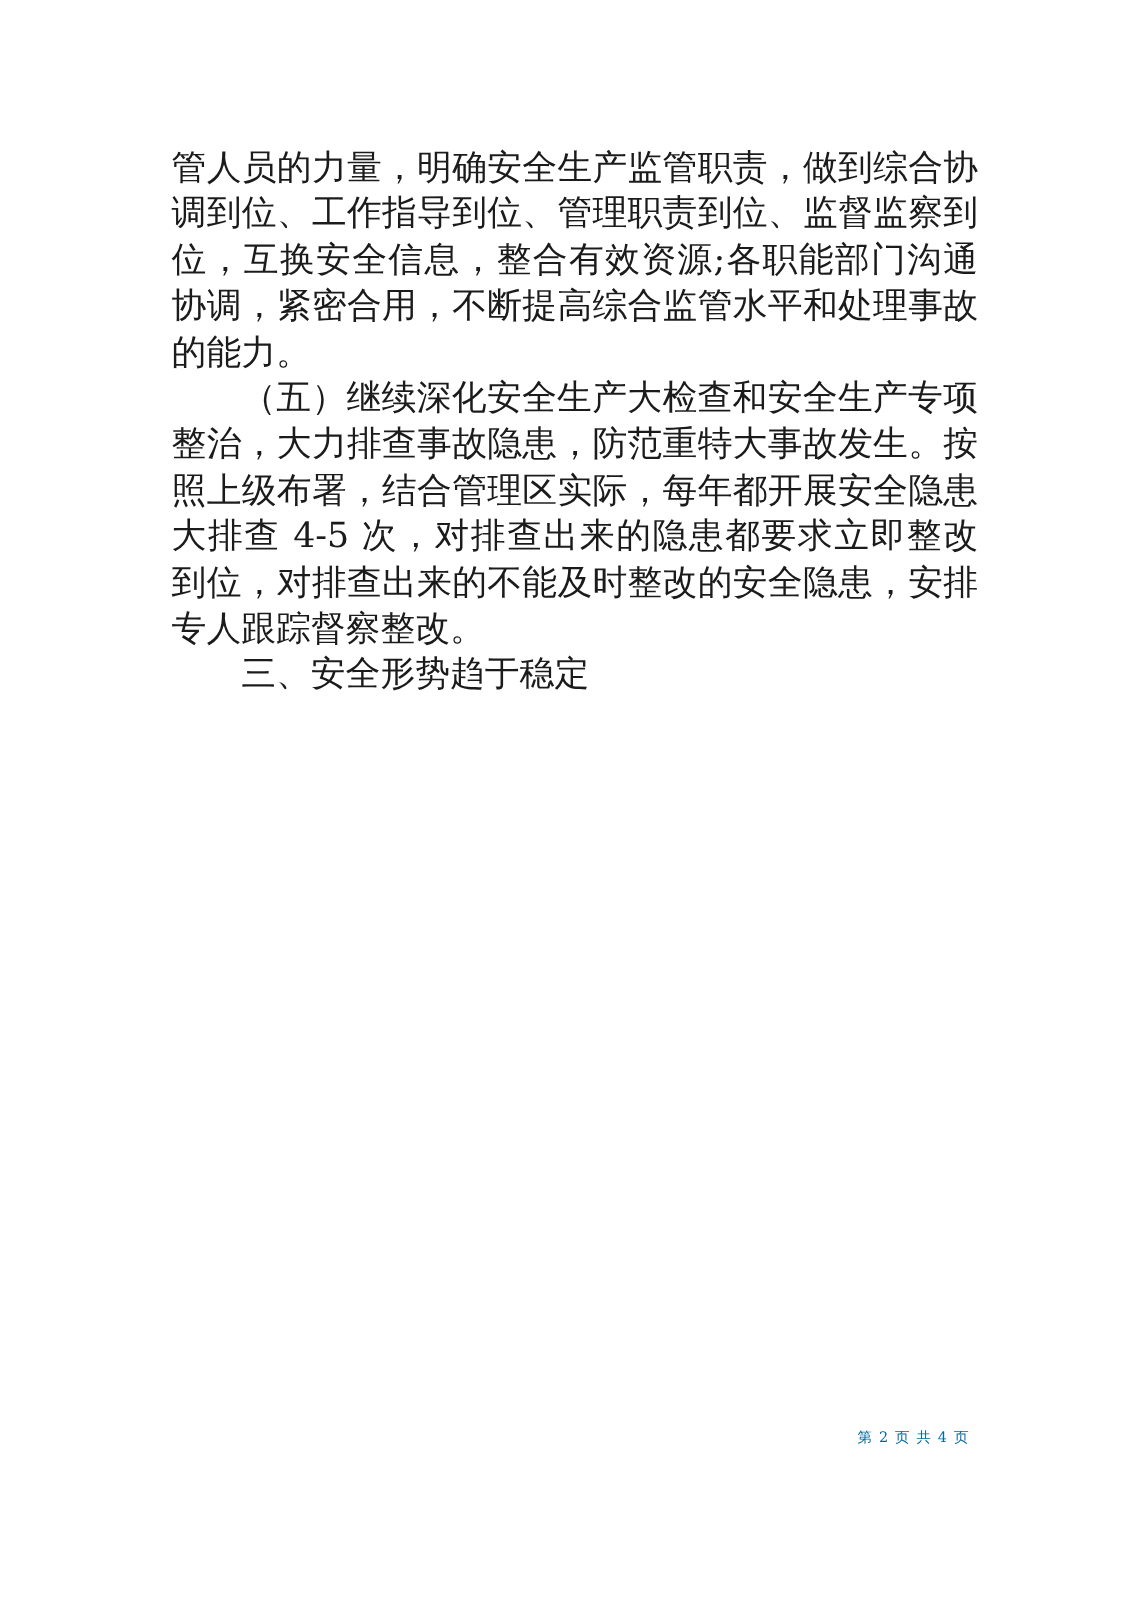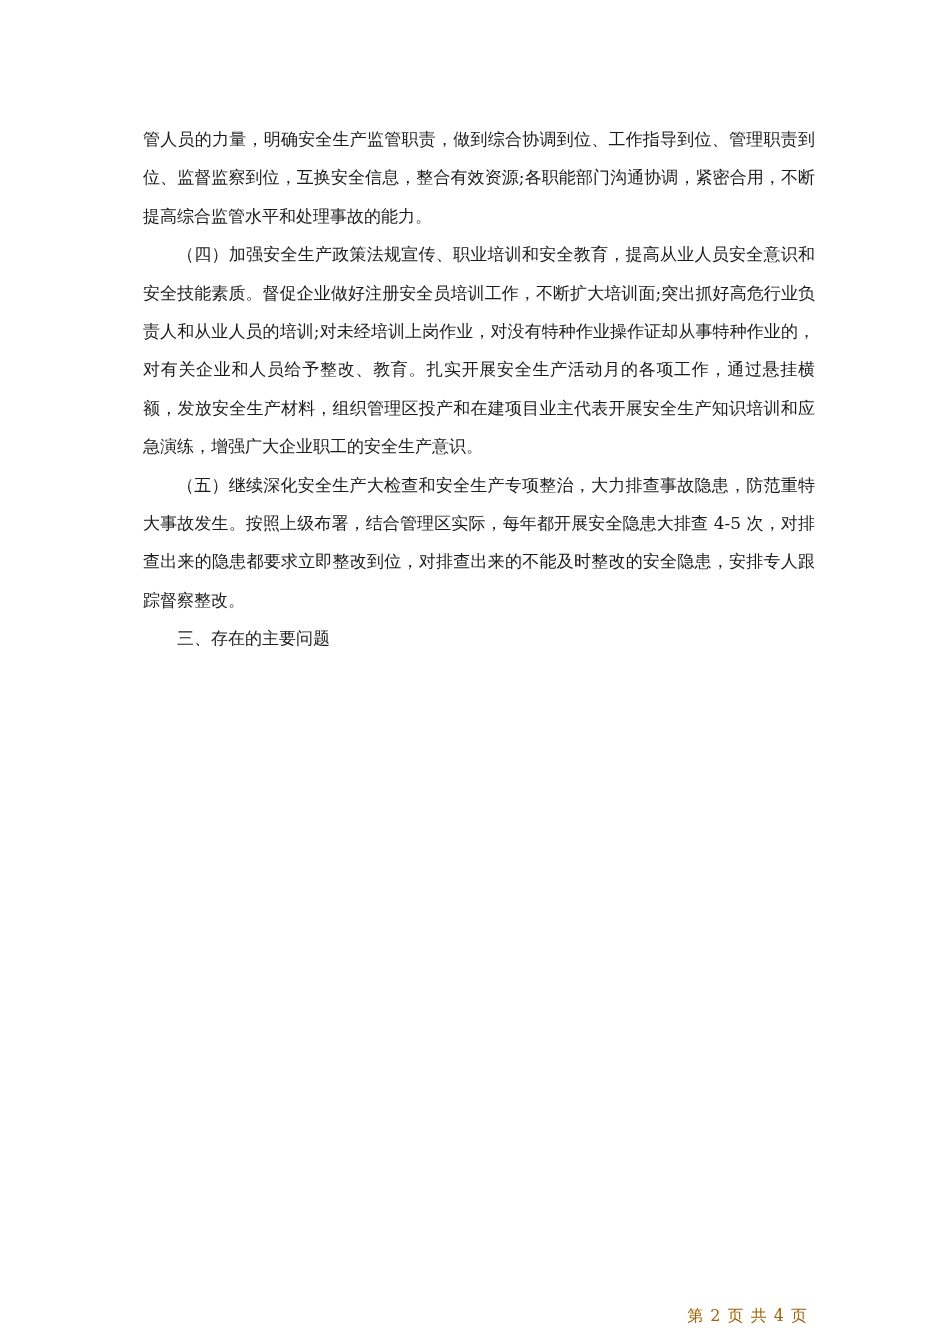--- a/index.html
+++ b/index.html
@@ -13,48 +13,47 @@
     height: 1344px;
     background: #ffffff;
     overflow: hidden;
     font-family: "DejaVu Serif", "Liberation Serif", serif;
   }
   .content {
     position: absolute;
     left: 143px;
     top: 120px;
     width: 672px;
-    font-size: 17px;
+    font-size: 29px;
     line-height: 38.4px;
     color: #1b1b1b;
     text-align: justify;
   }
   .content p {
     margin: 0;
     padding: 0;
     text-indent: 2em;
     word-break: break-all;
   }
   .content p.no-indent {
     text-indent: 0;
   }
   .footer {
     position: absolute;
     right: 142px;
-    top: 1306px;
-    font-size: 16px;
-    color: #a16207;
+    top: 1190px;
+    font-size: 12px;
+    color: #0369a1;
     letter-spacing: 1px;
   }
 </style>
 </head>
 <body>
 
 <div class="page">
   <div class="content">
     <p class="no-indent">管人员的力量，明确安全生产监管职责，做到综合协调到位、工作指导到位、管理职责到位、监督监察到位，互换安全信息，整合有效资源;各职能部门沟通协调，紧密合用，不断提高综合监管水平和处理事故的能力。</p>
-    <p>（四）加强安全生产政策法规宣传、职业培训和安全教育，提高从业人员安全意识和安全技能素质。督促企业做好注册安全员培训工作，不断扩大培训面;突出抓好高危行业负责人和从业人员的培训;对未经培训上岗作业，对没有特种作业操作证却从事特种作业的，对有关企业和人员给予整改、教育。扎实开展安全生产活动月的各项工作，通过悬挂横额，发放安全生产材料，组织管理区投产和在建项目业主代表开展安全生产知识培训和应急演练，增强广大企业职工的安全生产意识。</p>
     <p>（五）继续深化安全生产大检查和安全生产专项整治，大力排查事故隐患，防范重特大事故发生。按照上级布署，结合管理区实际，每年都开展安全隐患大排查 4-5 次，对排查出来的隐患都要求立即整改到位，对排查出来的不能及时整改的安全隐患，安排专人跟踪督察整改。</p>
-    <p>三、存在的主要问题</p>
+    <p>三、安全形势趋于稳定</p>
   </div>
 
   <div class="footer">第 2 页 共 4 页</div>
 </div>
 
 </body></html>

